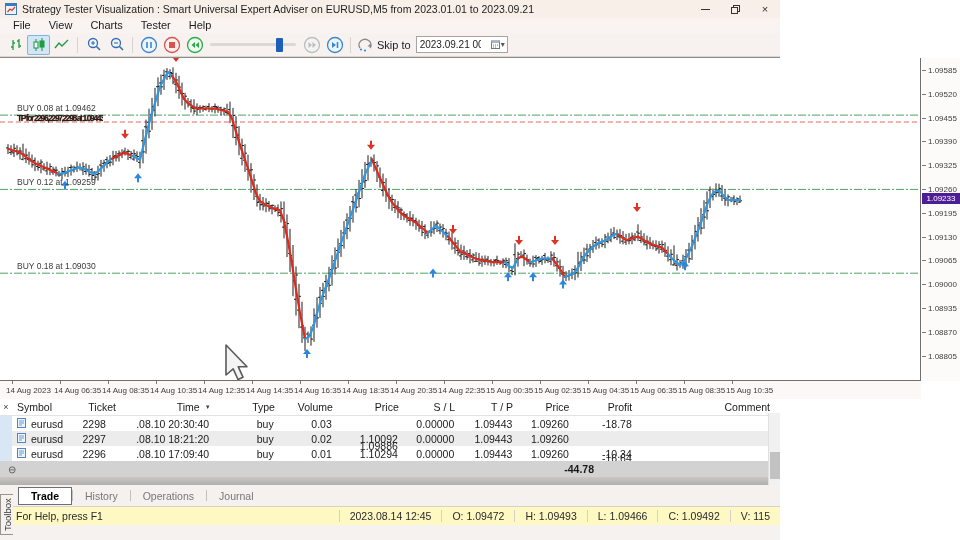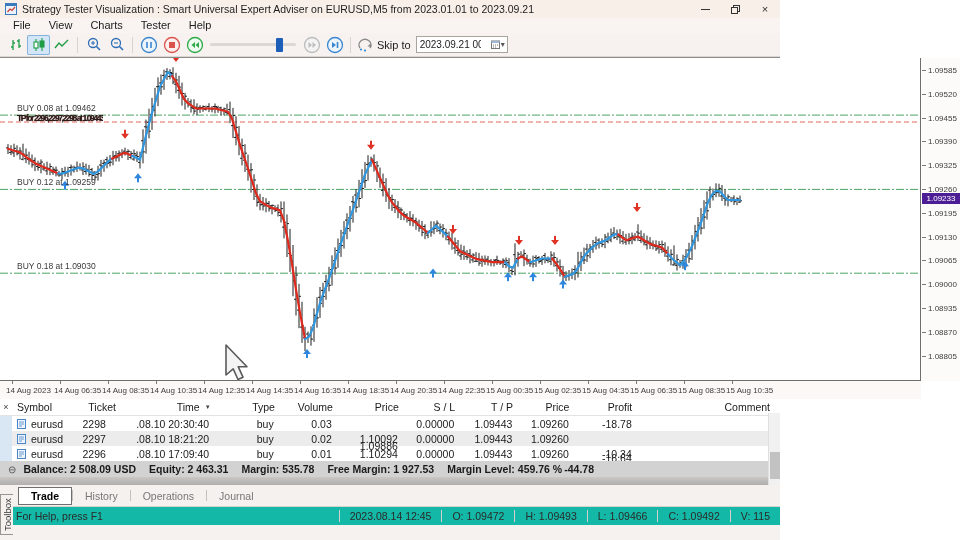--- a/index.html
+++ b/index.html
@@ -58,37 +58,37 @@
 
   
   .table-header { height:18px; display:flex; background:#fff; border-bottom:1px solid #e3e3e3; font-size:10.5px; align-items:center; }
   .gutter { width:12px; flex:none; height:100%; display:flex; align-items:center; justify-content:center; }
   .gutter.hdr { color:#444; font-size:9px; }
   .hcell { display:flex; align-items:center; overflow:hidden; white-space:nowrap; color:#1a1a1a; }
   .sort-arrow { font-size:6px; color:#444; margin-left:5px; }
   .trow { height:15px; display:flex; align-items:center; font-size:10.5px; background:#fff; }
   .trow.alt { background:#ececec; }
   .trow .gutter { background:#d9e7f5; }
-  .tcell { overflow:hidden; white-space:nowrap; display:flex; align-items:center; }
+  .tcell { overflow:hidden; white-space:nowrap; display:flex; }
   .balance-row { height:16px; background:#d2d2d2; display:flex; align-items:center; font-size:10.5px; font-weight:bold; position:relative; }
   .balance-row .collapse { font-weight:normal; color:#555; font-size:10px; margin:0 7px 0 8px; }
   .balance-part { margin-right:13px; }
   .balance-profit { position:absolute; right:186px; font-weight:bold; }
   .panel-strip { height:8px; background:linear-gradient(#c9c7c5,#b1afad); }
 
   .vscroll { position:absolute; right:0; top:413px; width:12px; height:79px; background:#f1f1f1; border-left:1px solid #e0e0e0; }
   .vscroll .thumb { position:absolute; left:1px; top:39px; width:10px; height:27px; background:#c2c2c2; }
 
   
   .bottom-tabs { height:22px; background:#f5f1ee; display:flex; align-items:center; padding-left:18px; position:relative; border-bottom:1px solid #d6d1cd; }
   .btab { font-size:10.5px; color:#777; padding:0 12px; height:18px; display:flex; align-items:center; }
   .btab.active { background:#fff; border:1px solid #6f6f6f; color:#000; font-weight:bold; padding:0 12px; }
   .btab-sep { width:1px; height:11px; background:#c4bfbb; }
   .toolbox-tab { position:absolute; left:0; top:494px; width:13px; height:41px; background:#f5f1ee; border:1px solid #9a948f; border-left:none; writing-mode:vertical-rl; transform:rotate(180deg); display:flex; align-items:center; justify-content:center; font-size:9.5px; color:#333; z-index:5; }
-  .statusbar { height:18px; background:#14b8a6; display:flex; align-items:center; font-size:10.5px; color:#2a2a2a; position:relative; }
+  .statusbar { height:18px; background:#fef9c3; display:flex; align-items:center; font-size:10.5px; color:#2a2a2a; position:relative; }
   .status-accent { position:absolute; left:0; top:2px; width:4px; height:14px; background:#2f6fb8; }
   .status-left { padding-left:16px; flex:1; }
   .status-seg { padding:0 10px; border-left:1px solid #d5d0cc; height:12px; display:flex; align-items:center; white-space:nowrap; }
 
   .cursor { position:absolute; left:224px; top:286px; z-index:20; pointer-events:none; }
 </style>
 </head>
 <body>
 
 <div class="window">
@@ -388,21 +388,20 @@
         <div class="tcell" style="width: 68px; justify-content: flex-end; padding: 0px 10px 0px 0px;">0.00000</div>
         <div class="tcell" style="width: 70px; justify-content: flex-end; padding: 0px 10px 0px 0px;">1.09443</div>
         <div class="tcell" style="width: 68px; justify-content: flex-end; padding: 0px 10px 0px 0px;">1.09260</div>
         <div class="tcell" style="width: 76px; justify-content: flex-end; padding: 0px 10px 0px 0px;">-10.34</div>
         <div class="tcell" style="width: 170px; justify-content: flex-end; padding: 0px 10px 0px 0px;"></div>
       </div>
     </div>
 
   <div class="balance-row">
     <span class="collapse">⊖</span>
-    <span id="balance-parts"><span class="balance-part">Balance: 2 508.09 USD</span><span class="balance-part">Equity: 2 463.31</span><span class="balance-part">Margin: 535.78</span><span class="balance-part">Free Margin: 1 927.53</span><span class="balance-part">Margin Level: 459.76 %</span></span>
     <span class="balance-profit">-44.78</span>
   </div>
   <div class="panel-strip"></div>
 
   <div class="vscroll">
     <div class="thumb"></div>
   </div>
 
   <div class="bottom-tabs" id="bottom-tabs">
       <div class="btab active">Trade</div>

